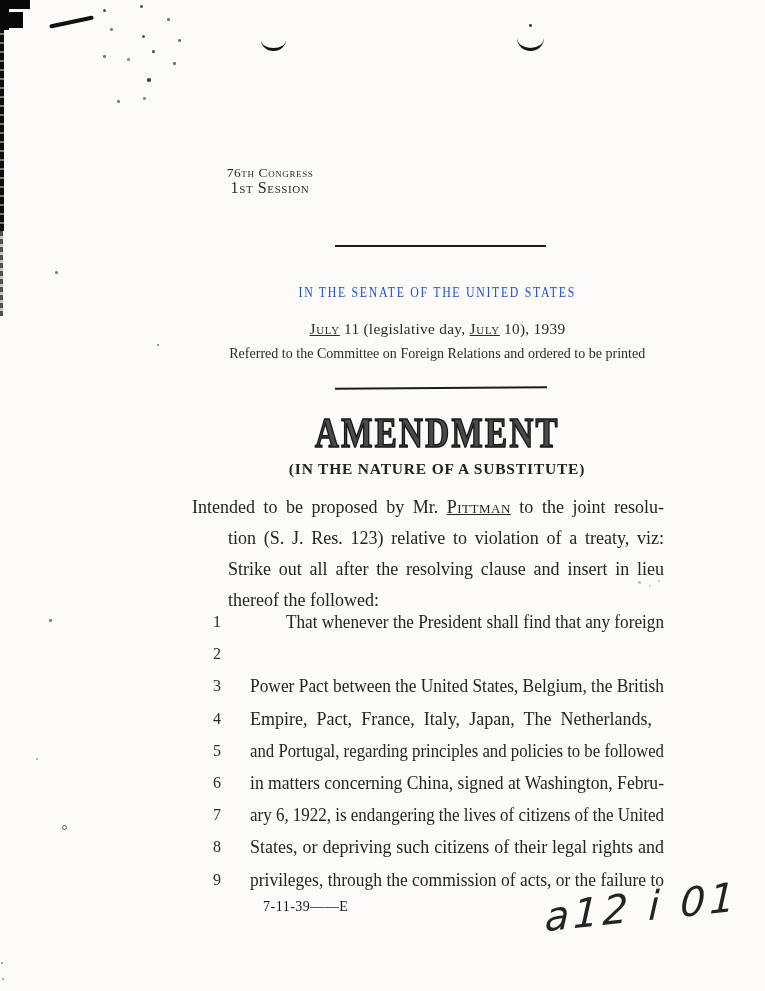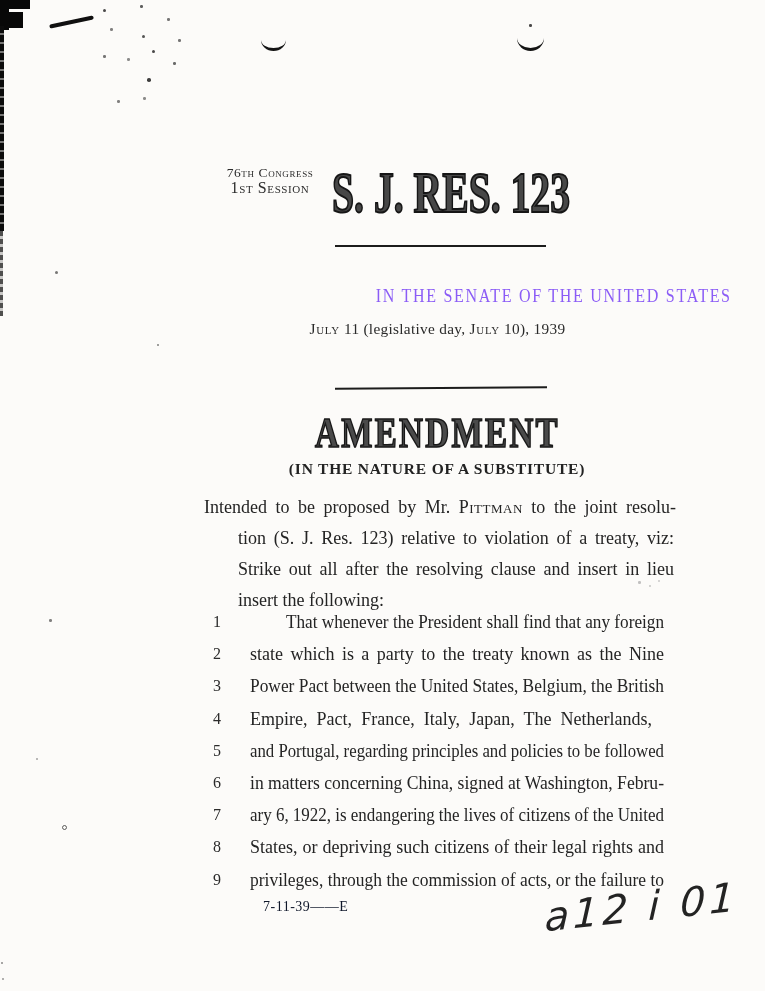--- a/index.html
+++ b/index.html
@@ -5,55 +5,55 @@
   * { margin:0; padding:0; box-sizing:border-box; }
   html,body { background:#ffffff; }
   #page {
     position:relative; width:765px; height:991px;
     background:#fcfbf9; overflow:hidden;
     font-family:"Liberation Serif","DejaVu Serif",serif;
     color:#242424;
   }
   .abs { position:absolute; }
   .fit { display:inline-block; white-space:nowrap; }
-  .sc { font-variant:small-caps; }
+  .sc { font-variant:small-caps;text-decoration:underline; }
 
   
   .congress-block { top:165px; left:212px; width:116px; text-align:center; line-height:15px; }
   .congress-line1 { font-size:13.5px; font-variant:small-caps; letter-spacing:0.6px; color:#2c2c2c; }
   .congress-line2 { font-size:16px; font-variant:small-caps; letter-spacing:0.6px; color:#2c2c2c; }
 
   
   .bill-number {
     top:164px; left:332px; font-size:58px; line-height:58px; font-weight:bold;
     color:#474747; -webkit-text-stroke:2px #161616; text-shadow:0 0 1px #222;
   }
 
   .rule { height:2px; background:#1c1c1c; }
   .rule1 { top:245px; left:335px; width:211px; }
   .rule2 { top:387px; left:335px; width:212px; transform:rotate(-0.4deg); }
 
   .center-line { left:55px; width:765px; text-align:center; }
   .center-line.inner { left:110px; width:654px; }
 
-  .chamber { top:285px; font-size:19px; letter-spacing:2px; color:#8b5cf6;text-align:right; }
+  .chamber { top:285px; font-size:14px; letter-spacing:2px; color:#1d4ed8; }
   .date-line { top:320px; font-size:15.5px; letter-spacing:0.3px; color:#2a2a2a; }
   .date-line .sc { letter-spacing:0.8px; }
   .referred-line { top:345px; font-size:15px; color:#2a2a2a; }
 
   .amendment-title {
     top:412px; left:315px; font-size:42px; line-height:42px; font-weight:bold; letter-spacing:3px;
     color:#4a4a4a; -webkit-text-stroke:1.6px #191919; text-shadow:0 0 1px #222;
   }
   .amendment-sub { top:460px; font-size:15.5px; font-weight:bold; letter-spacing:0.8px; color:#222; }
 
   
   .preamble { top:492px; left:192px; width:472px; font-size:18px; }
   .pline { height:31px; line-height:31px; white-space:nowrap; }
-  .pline .ind { margin-left:46px; }
+  .pline .ind { margin-left:36px; }
   .pline .sc { letter-spacing:0.5px; }
 
   
   .body-block { top:606px; left:192px; width:472px; font-size:18px; }
   .bline { position:relative; height:32.2px; line-height:32.2px; }
   .bnum { position:absolute; left:21px; top:0; font-size:16px; color:#2b2b2b; }
   .btext { margin-left:58px; }
   .bline.first .btext { margin-left:94px; }
 
   .print-code { top:899px; left:263px; font-size:14px; letter-spacing:0.5px; color:#0f172a; }
@@ -117,66 +117,65 @@
   <div class="smudge-dot" style="left:649px;top:585px;width:2px;height:2px;opacity:.55"></div>
   <div class="smudge-dot" style="left:658px;top:580px;width:2px;height:2px;opacity:.5"></div>
   <div class="speck" style="left:1px;top:962px;width:2px;height:2px;opacity:.5"></div>
   <div class="speck" style="left:2px;top:978px;width:2px;height:2px;opacity:.45"></div>
 
   <div class="abs congress-block">
     <div class="congress-line1">76th Congress</div>
     <div class="congress-line2">1st Session</div>
   </div>
 
-  <div class="abs bill-number">
-    <span class="fit" style="transform: scaleX(0.683724); transform-origin: left center;">S. J. RES. 123</span>
-  </div>
 
   <div class="abs rule rule1"></div>
 
   <div class="abs center-line inner chamber">
     <span class="fit" style="transform: scaleX(0.844603); transform-origin: center center;">IN THE SENATE OF THE UNITED STATES</span>
   </div>
 
   <div class="abs center-line inner date-line">
     <span class="fit" style="transform: scaleX(0.988656); transform-origin: center center;"><span class="sc">July</span><span> 11 (legislative day, </span><span class="sc">July</span><span> 10), 1939</span></span>
   </div>
 
+  <div class="abs center-line inner referred-line">
+    <span class="fit" style="transform: scaleX(0.935949); transform-origin: center center;">Referred to the Committee on Foreign Relations and ordered to be printed</span>
+  </div>
 
   <div class="abs rule rule2"></div>
 
   <div class="abs amendment-title">
     <span class="fit" style="transform: scaleX(0.786123); transform-origin: left center;">AMENDMENT</span>
   </div>
 
   <div class="abs center-line inner amendment-sub">(IN THE NATURE OF A SUBSTITUTE)</div>
 
   <div class="abs preamble">
     <div class="pline">
-      <span class="fit" style="word-spacing: 4.04844px; margin-left: 12px;"><span>Intended to be proposed by Mr. </span><span class="sc">Pittman</span><span> to the joint resolu-</span></span>
+      <span class="fit" style="word-spacing: 4.04844px;"><span>Intended to be proposed by Mr. </span><span class="sc">Pittman</span><span> to the joint resolu-</span></span>
     </div>
     <div class="pline">
       <span class="fit ind" style="word-spacing: 3.25px;">tion (S. J. Res. 123) relative to violation of a treaty, viz:</span>
     </div>
     <div class="pline">
       <span class="fit ind" style="word-spacing: 3.31094px;">Strike out all after the resolving clause and insert in lieu</span>
     </div>
     <div class="pline">
-      <span class="ind">insert the following:</span>
+      <span class="ind">thereof the followed:</span>
     </div>
   </div>
 
   <div class="abs body-block">
     <div class="bline first">
       <span class="bnum">1</span>
       <span class="btext fit" style="transform: scaleX(0.954809); transform-origin: left center;">That whenever the President shall find that any foreign</span>
     </div>
     <div class="bline">
       <span class="bnum">2</span>
-      <span class="btext fit" style="word-spacing: 2.96307px;">state which is a party to the treaty known as the Nine</span>
     </div>
     <div class="bline">
       <span class="bnum">3</span>
       <span class="btext fit" style="transform: scaleX(0.965176); transform-origin: left center;">Power Pact between the United States, Belgium, the British</span>
     </div>
     <div class="bline">
       <span class="bnum">4</span>
       <span class="btext fit" style="word-spacing: 4.60156px;">Empire, Pact, France, Italy, Japan, The Netherlands,</span>
     </div>
     <div class="bline">

